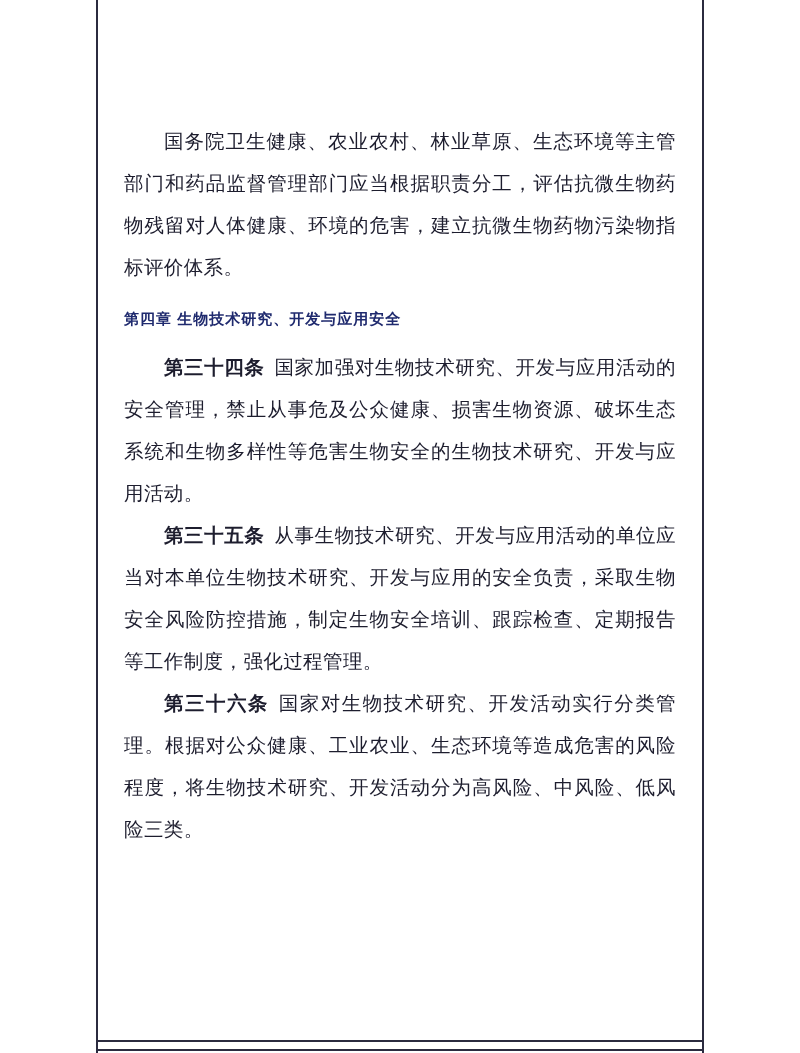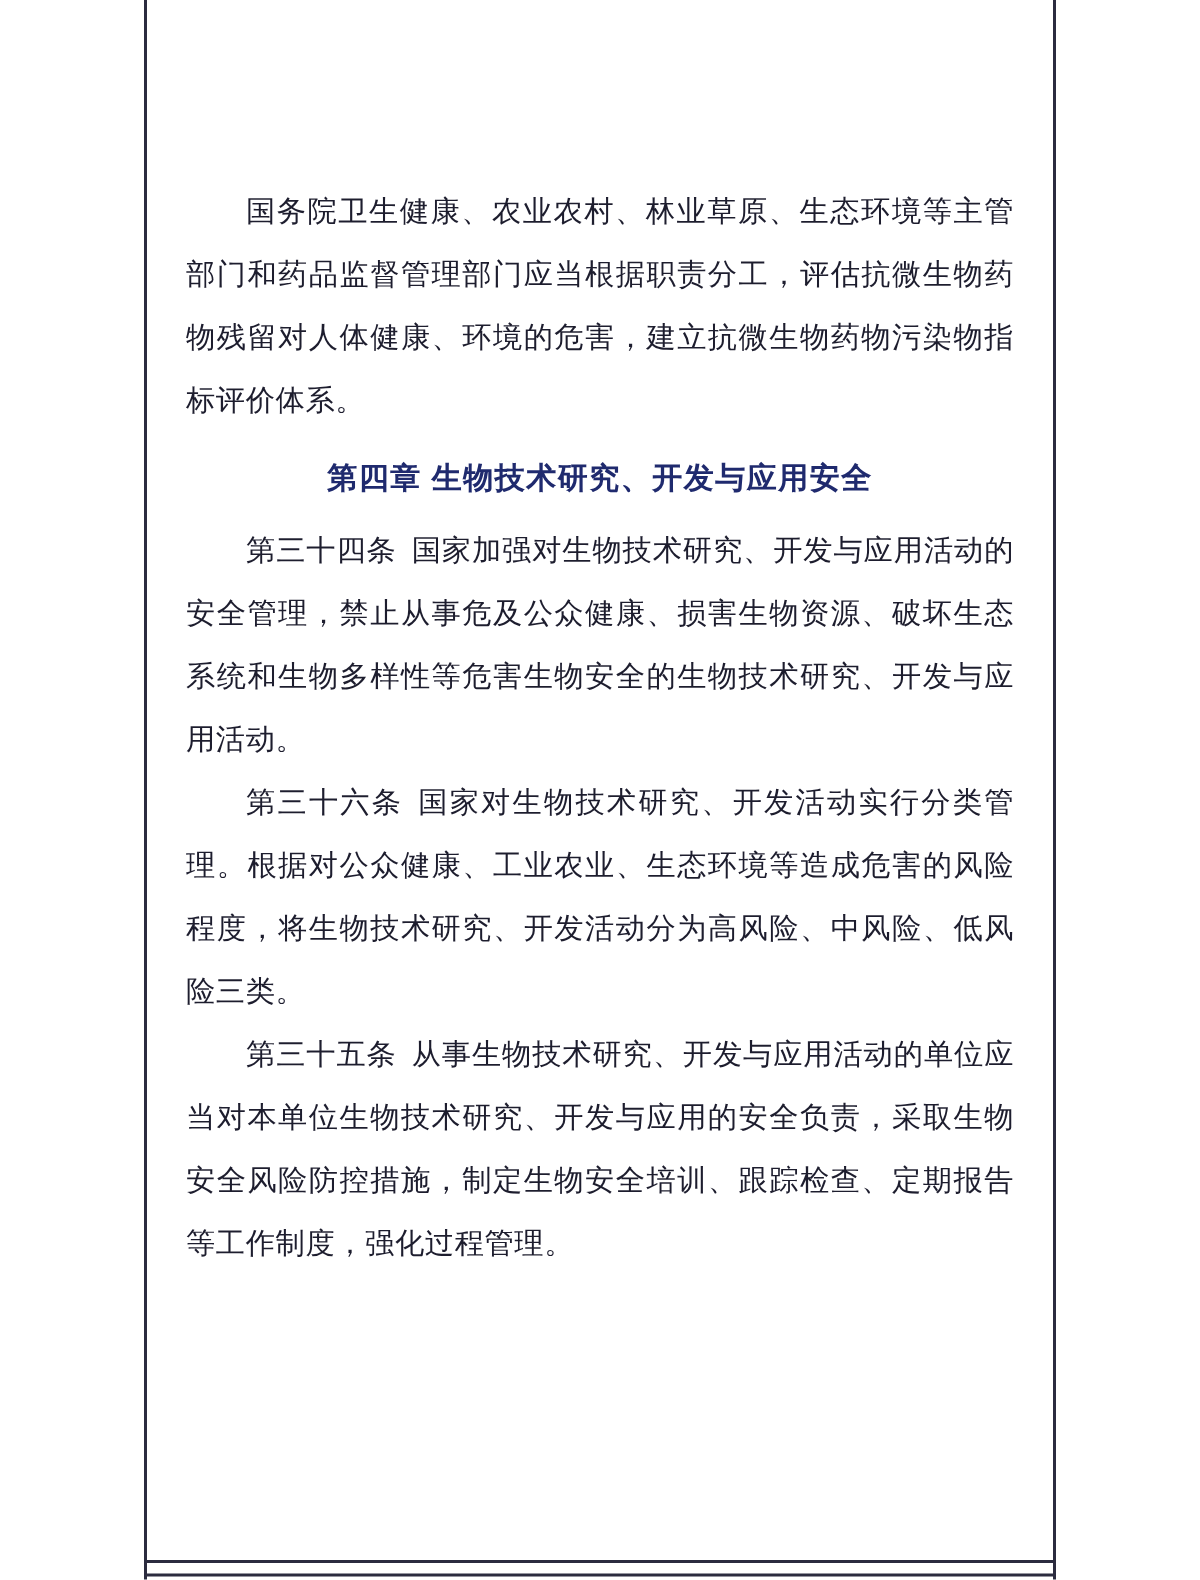--- a/index.html
+++ b/index.html
@@ -57,31 +57,30 @@
     text-align: justify;
     text-justify: inter-character;
     text-indent: 40px;
     color: #1d1d2e;
     font-weight: 500;
   }
   p.para + p.para { margin-top: 0; }
 
   h2.chapter {
     margin: 10px 0 6px 0;
-    font-size: 20px;
+    font-size: 15px;
     line-height: 42px;
-    text-align: center;
     color: #1f2a6e;
     font-weight: bold;
     letter-spacing: 1px;
     text-indent: 0;
   }
 
   .bold-lead {
-    font-weight: normal;
+    font-weight: bold;
   }
 </style>
 </head>
 <body>
 
 <div class="page">
 
   <div class="rule-left"></div>
   <div class="rule-right"></div>
   <div class="rule-bottom a"></div>
@@ -89,18 +88,18 @@
 
   <div class="content">
 
     <p class="para">国务院卫生健康、农业农村、林业草原、生态环境等主管部门和药品监督管理部门应当根据职责分工，评估抗微生物药物残留对人体健康、环境的危害，建立抗微生物药物污染物指标评价体系。</p>
 
     <h2 class="chapter">第四章  生物技术研究、开发与应用安全</h2>
 
     <p class="para"><span class="bold-lead" style="margin-right: 10px;">第三十四条</span><span>国家加强对生物技术研究、开发与应用活动的安全管理，禁止从事危及公众健康、损害生物资源、破坏生态系统和生物多样性等危害生物安全的生物技术研究、开发与应用活动。</span></p>
 
 
+    <p class="para"><span class="bold-lead" style="margin-right: 10px;">第三十五条</span><span>从事生物技术研究、开发与应用活动的单位应当对本单位生物技术研究、开发与应用的安全负责，采取生物安全风险防控措施，制定生物安全培训、跟踪检查、定期报告等工作制度，强化过程管理。</span></p>
+
     <p class="para"><span class="bold-lead" style="margin-right: 10px;">第三十六条</span><span>国家对生物技术研究、开发活动实行分类管理。根据对公众健康、工业农业、生态环境等造成危害的风险程度，将生物技术研究、开发活动分为高风险、中风险、低风险三类。</span></p>
-
-    <p class="para"><span class="bold-lead" style="margin-right: 10px;">第三十五条</span><span>从事生物技术研究、开发与应用活动的单位应当对本单位生物技术研究、开发与应用的安全负责，采取生物安全风险防控措施，制定生物安全培训、跟踪检查、定期报告等工作制度，强化过程管理。</span></p>
 
   </div>
 </div>
 
 </body></html>

